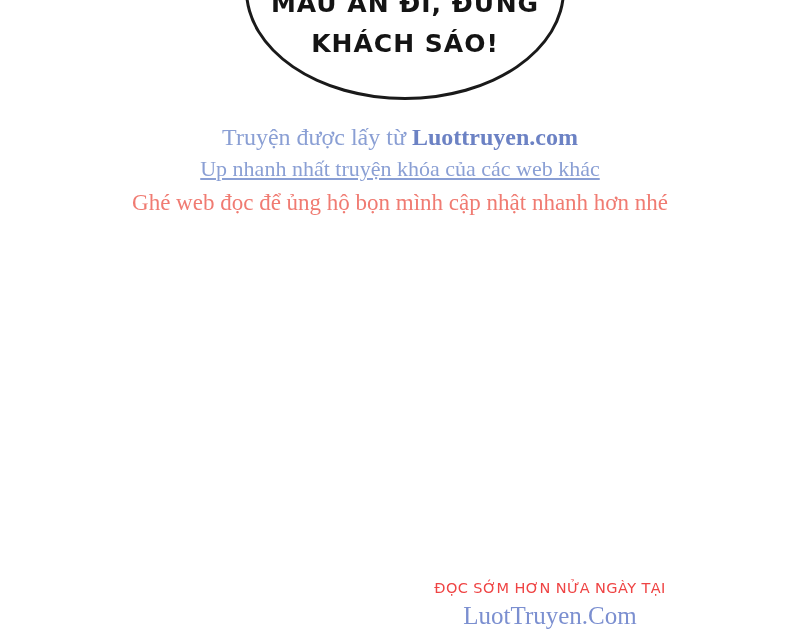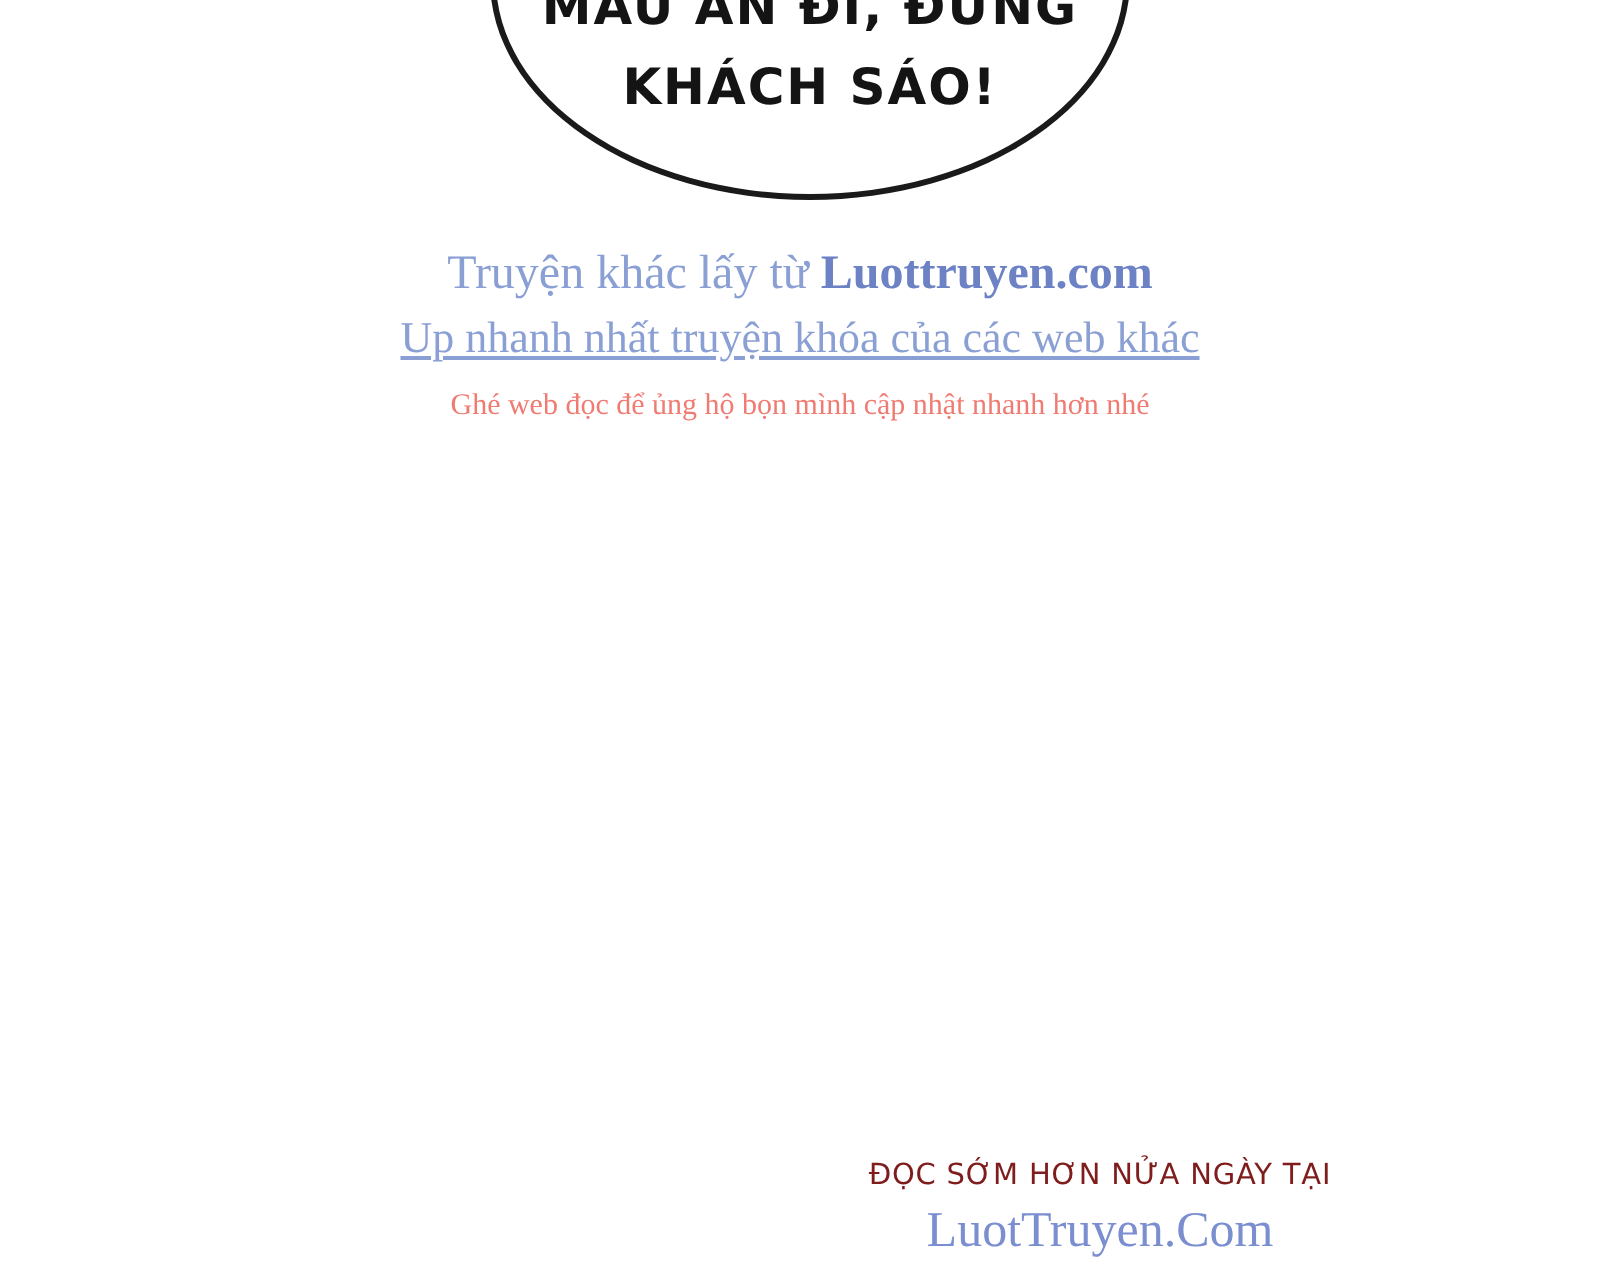--- a/index.html
+++ b/index.html
@@ -64,60 +64,60 @@
   .promo-line2 {
     font-family: "Liberation Serif", serif;
     font-size: 22px;
     line-height: 30px;
     color: #8a9fd4;
     display: inline-block;
     margin-top: 2px;
   }
   .promo-line3 {
     font-family: "Liberation Serif", serif;
-    font-size: 15px;
+    font-size: 23px;
     line-height: 30px;
     color: #f07b72;
     margin-top: 4px;
   }
 
   
   .footer {
     position: absolute;
     right: 40px;
     bottom: 6px;
     width: 420px;
     text-align: center;
   }
   .footer-top {
     font-family: "DejaVu Sans", sans-serif;
     font-size: 14.5px;
     letter-spacing: 0.4px;
-    color: #7f1d1d;
+    color: #ef4444;
     line-height: 20px;
   }
   .footer-brand {
     font-family: "Liberation Serif", serif;
     font-size: 25px;
     line-height: 32px;
     color: #7b8fd0;
     font-weight: 400;
     margin-top: 2px;
   }
 </style>
 </head>
 <body>
 
 <div class="bubble"></div>
 <div class="bubble-text">MAU ĂN ĐI, ĐỪNG
 KHÁCH SÁO!</div>
 
 <div class="promo">
   <div class="promo-line1">
-    <span>Truyện khác lấy từ </span><span class="brand">Luottruyen.com</span>
+    <span>Truyện được lấy từ </span><span class="brand">Luottruyen.com</span>
   </div>
   <div>
     <a class="promo-line2" href="#">Up nhanh nhất truyện khóa của các web khác</a>
   </div>
   <div class="promo-line3">Ghé web đọc để ủng hộ bọn mình cập nhật nhanh hơn nhé</div>
 </div>
 
 <div class="footer">
   <div class="footer-top">ĐỌC SỚM HƠN NỬA NGÀY TẠI</div>
   <div class="footer-brand">LuotTruyen.Com</div>

